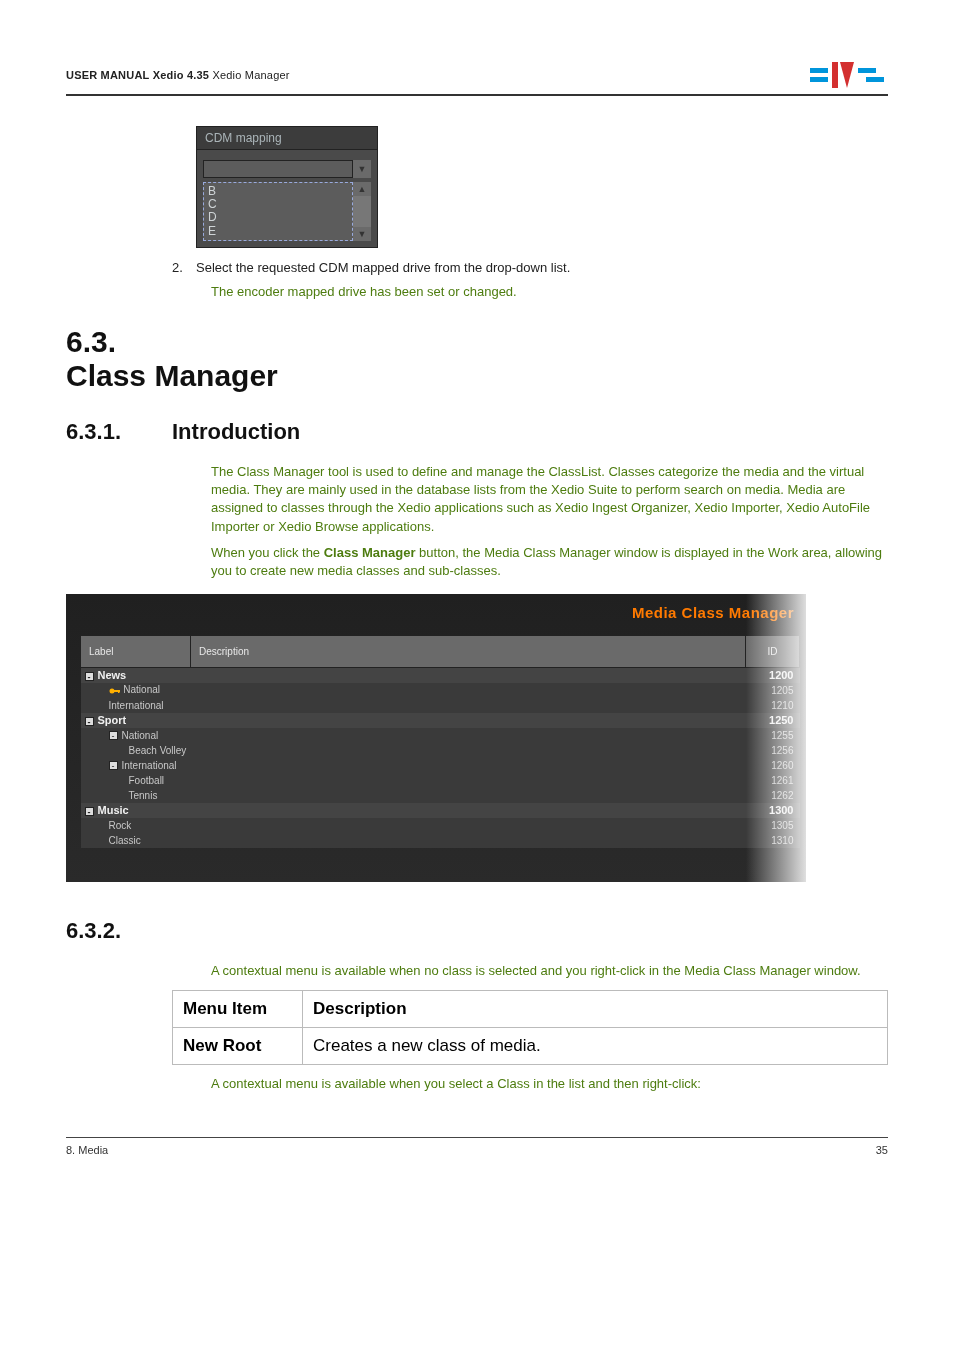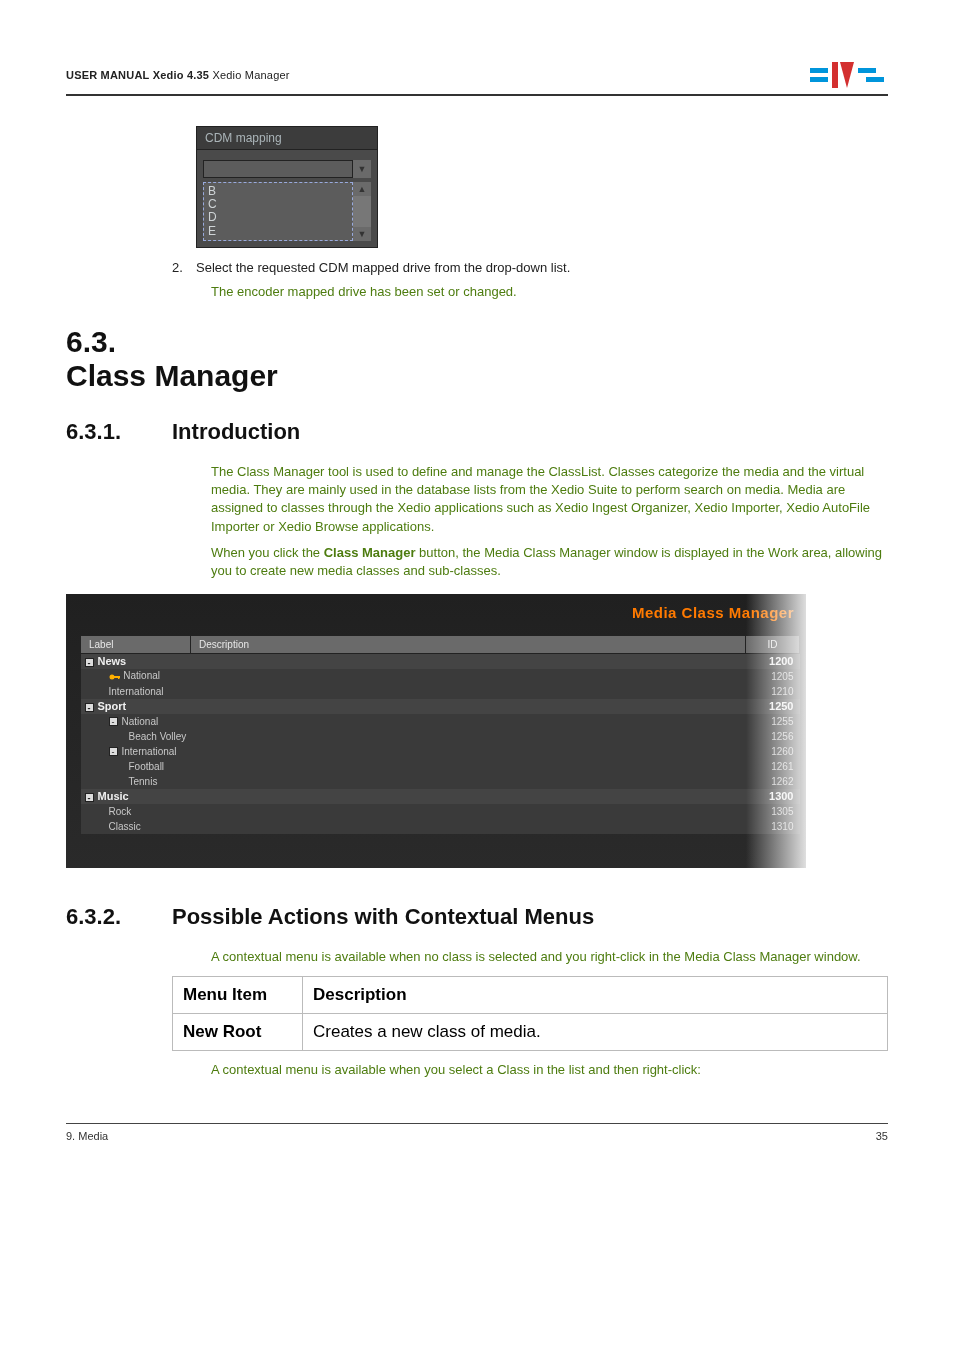--- a/index.html
+++ b/index.html
@@ -30,21 +30,21 @@
     .h1-row { display:flex; align-items:baseline; margin-top:24px; margin-bottom:26px;flex-direction:column; }
     .h1-num { width:106px; font-size:30px; font-weight:bold; color:#111; }
     .h1-txt { font-size:30px; font-weight:bold; color:#111; }
     .h2-row { display:flex; align-items:baseline; margin-top:10px; margin-bottom:18px; }
     .h2-num { width:106px; font-size:22px; font-weight:bold; color:#111; }
     .h2-txt { font-size:22px; font-weight:bold; color:#111; }
     .media-mgr { width:740px; margin-left:0; margin-top:14px; margin-bottom:14px; background:linear-gradient(to bottom,#202020,#2a2a2a); padding:0; position:relative; }
     .media-title { color:#ff7a00; font-weight:bold; font-size:15px; padding:10px 12px 14px 12px; letter-spacing:0.5px; font-family:Arial,sans-serif;text-align:right; }
     .media-table-wrap { padding:0 0 34px 14px; }
     .media-table { width:720px; border-collapse:collapse; font-size:10px; }
-    .media-table th { background:#6a6a6a; color:#e8e8e8; font-weight:normal; text-align:left; padding:2px 8px; border:1px solid #222; height:18px; }
+    .media-table th { background:#6a6a6a; color:#e8e8e8; font-weight:normal; text-align:left; padding:2px 8px; border:1px solid #222; height:32px; }
     .media-table th.id-col { text-align:center; width:54px; }
     .media-table td { padding:1px 4px; color:#d8d8d8; height:15px; vertical-align:middle; }
     .media-table tr.top td { background:#444; color:#f0f0f0; font-size:11px; font-weight:bold; }
     .media-table tr.child td { background:#3a3a3a; color:#c8c8c8; font-size:10px; }
     .media-table td.id-cell { text-align:right; padding-right:6px; }
     .media-table tr.top td.id-cell { font-size:11px; }
     .tree-toggle { display:inline-block; width:9px; height:9px; background:#ddd; color:#222; font-size:9px; line-height:8px; text-align:center; margin-right:4px; vertical-align:middle; border:1px solid #222; }
     .indent1 { padding-left:28px !important; }
     .indent2 { padding-left:48px !important; }
     .media-fade { position:absolute; right:0; top:0; bottom:0; width:60px; background:linear-gradient(to right, rgba(255,255,255,0), rgba(255,255,255,0.85)); pointer-events:none; }
@@ -205,38 +205,37 @@
               <td class="id-cell">1310</td>
             </tr>
           </tbody>
       </table>
     </div>
     <div class="media-fade"></div>
   </div>
 
   <div class="h2-row" style="margin-top:36px">
     <div class="h2-num">6.3.2.</div>
-    <div class="h2-txt">Possible Actions with Contextual Menus</div>
   </div>
 
   <div class="content-indent">
     <div class="body-text">A contextual menu is available when no class is selected and you right-click in the Media Class Manager window.</div>
     <table class="menu-table">
       <tbody>
           <tr>
         <th class="col1">Menu Item</th>
         <th>Description</th>
       </tr>
       <tr>
         <td class="col1"><b>New Root</b></td>
         <td>Creates a new class of media.</td>
       </tr>
     </tbody>
       </table>
     <div class="body-text">A contextual menu is available when you select a Class in the list and then right-click:</div>
   </div>
 
   <div class="footer-row">
-    <div>9. Media</div>
+    <div>8. Media</div>
     <div>35</div>
   </div>
 
 </div>
 
 </body></html>

